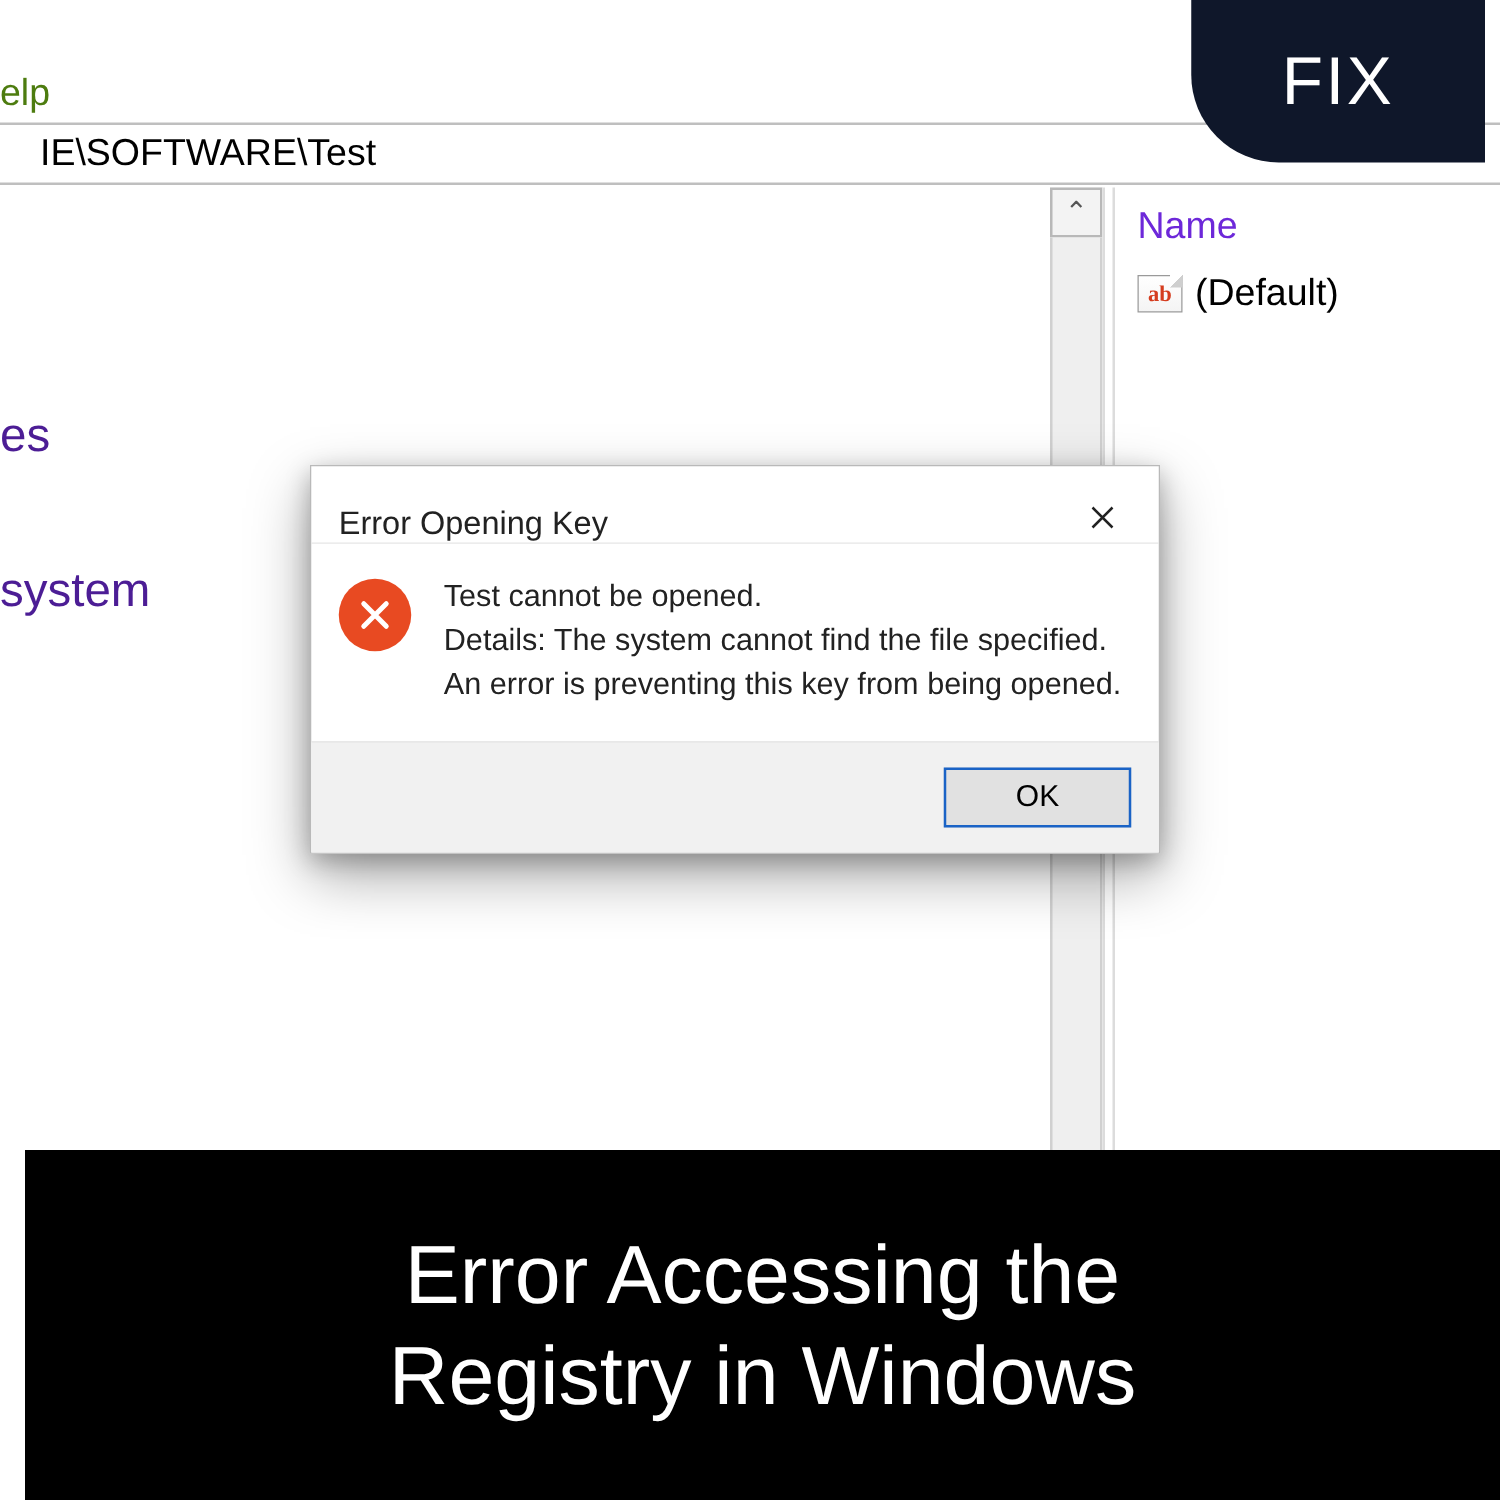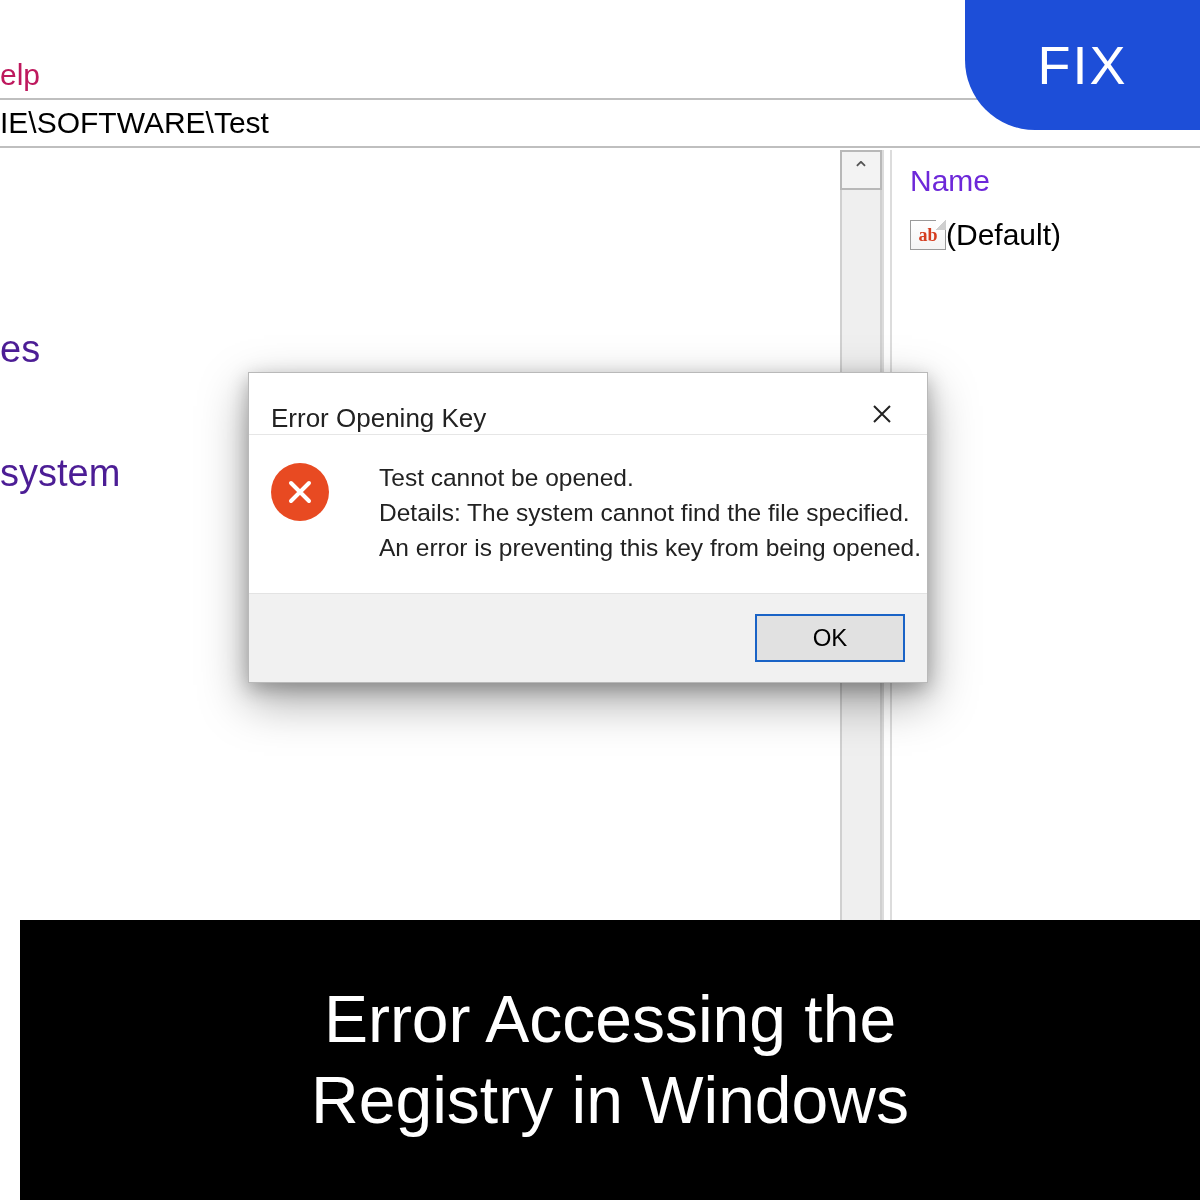--- a/index.html
+++ b/index.html
@@ -1,56 +1,56 @@
 <!DOCTYPE html>
 <html><head>
 <meta charset="utf-8">
 <style>
   * { box-sizing: border-box; margin: 0; padding: 0; }
   html, body { width: 1200px; height: 1200px; font-family: "Segoe UI", Tahoma, sans-serif; background: #fff; overflow: hidden; }
 
   .canvas { position: relative; width: 1200px; height: 1200px; background: #fff; }
 
   
-  .menu-row { position: absolute; left: 0; top: 58px; font-size: 30px; color: #be185d; }
+  .menu-row { position: absolute; left: 0; top: 58px; font-size: 30px; color: #4d7c0f; }
   .menu-item { padding: 0 0 4px 0; }
 
   
   .path-bar { position: absolute; left: 0; right: 0; top: 98px; height: 50px; border-top: 2px solid #bfbfbf; border-bottom: 2px solid #bfbfbf; background: #fff; display: flex; align-items: center; font-size: 30px; padding-left: 0; }
-  .path-text { white-space: nowrap; }
+  .path-text { white-space: nowrap; margin-left: 32px; }
 
   
   .tree-pane { position: absolute; left: 0; top: 150px; width: 840px; height: 760px; background: #fff; }
   .tree-items { position: absolute; left: 0; font-size: 38px; color: #4c1d95; line-height: 1; }
   .tree-item { padding: 6px 0; }
 
   .splitter-track { position: absolute; left: 840px; top: 150px; width: 42px; height: 770px; display: flex; flex-direction: column; }
   .scroll-up { width: 42px; height: 40px; border: 2px solid #b8b8b8; background: #f3f3f3; display:flex; align-items:center; justify-content:center; font-size: 22px; color:#555; }
   .scroll-track { flex: 1; border-left: 2px solid #d0d0d0; border-right: 2px solid #d0d0d0; background: #efefef; }
 
   .divider { position: absolute; left: 882px; top: 150px; width: 10px; height: 770px; background: #fff; border-left: 2px solid #dcdcdc; border-right: 2px solid #dcdcdc; }
 
   .values-pane { position: absolute; left: 892px; top: 150px; right: 0; height: 770px; background: #fff; }
   .values-header { font-size: 30px; padding: 14px 18px 10px 18px; color: #6d28d9; }
-  .value-row { display: flex; align-items: center; padding: 10px 18px; font-size: 30px; }
+  .value-row { display: flex; align-items: center; gap: 10px; padding: 10px 18px; font-size: 30px; }
   .ab-icon { width: 36px; height: 30px; border: 1px solid #9a9a9a; background: linear-gradient(#fff,#f4f4f4); position: relative; display:flex; align-items:center; justify-content:center; font-family: Georgia, serif; font-weight: bold; color: #d53d1f; font-size: 18px; }
   .ab-icon::before { content:""; position:absolute; top:-1px; right:-1px; width:10px; height:10px; background: linear-gradient(135deg, #fff 49%, #cfcfcf 50%); }
 
   
-  .fix-badge { position: absolute; top: 0; right: 0; width: 235px; height: 130px; background: #1d4ed8; color: #fff; font-size: 54px; font-weight: 400; letter-spacing: 2px; display:flex; align-items:center; justify-content:center; border-bottom-left-radius: 70px; }
+  .fix-badge { position: absolute; top: 0; right: 12px; width: 235px; height: 130px; background: #0f172a; color: #fff; font-size: 54px; font-weight: 400; letter-spacing: 2px; display:flex; align-items:center; justify-content:center; border-bottom-left-radius: 70px; }
 
   
   .dialog { position: absolute; left: 248px; top: 372px; width: 680px; background: #fff; border: 1px solid #b9b9b9; box-shadow: 0 18px 45px rgba(0,0,0,.35), 0 6px 18px rgba(0,0,0,.25); }
   .dialog-title { display:flex; align-items:flex-end; justify-content:space-between; height: 62px; padding: 0 18px 0 22px; font-size: 26px; color: #222; border-bottom: 1px solid #e6e6e6; }
   .dialog-close { width: 54px; height: 40px; display:flex; align-items:center; justify-content:center; font-size: 32px; color:#222; }
   .dialog-body { display:flex; padding: 26px 22px 28px 22px; gap: 26px; }
   .err-icon { width: 58px; height: 58px; border-radius: 50%; background: #e84a22; display:flex; align-items:center; justify-content:center; flex: 0 0 58px; margin-top: 2px; }
   .err-x { color:#fff; font-size: 34px; font-weight: 300; line-height: 1; }
   .dialog-text { font-size: 24.5px; line-height: 1.42; color: #222; }
-  .dialog-text div { white-space: nowrap; margin-left: 24px; }
+  .dialog-text div { white-space: nowrap; }
   .dialog-footer { background: #f1f1f1; border-top: 1px solid #e3e3e3; padding: 20px 22px; display:flex; justify-content:flex-end; }
   .ok-btn { width: 150px; height: 48px; background: #e1e1e1; border: 2px solid #1a63c6; font-size: 24px; display:flex; align-items:center; justify-content:center; color:#000000; }
 
   
   .caption { position: absolute; left: 0; right: 0; bottom: 0; height: 280px; background: #000; color: #fff; display:flex; align-items:center; justify-content:center; text-align:center; font-size: 66px; font-weight: 300; line-height: 1.22; padding: 0 40px; margin-left: 20px; }
 </style>
 </head>
 <body>
 
 <div class="canvas">

